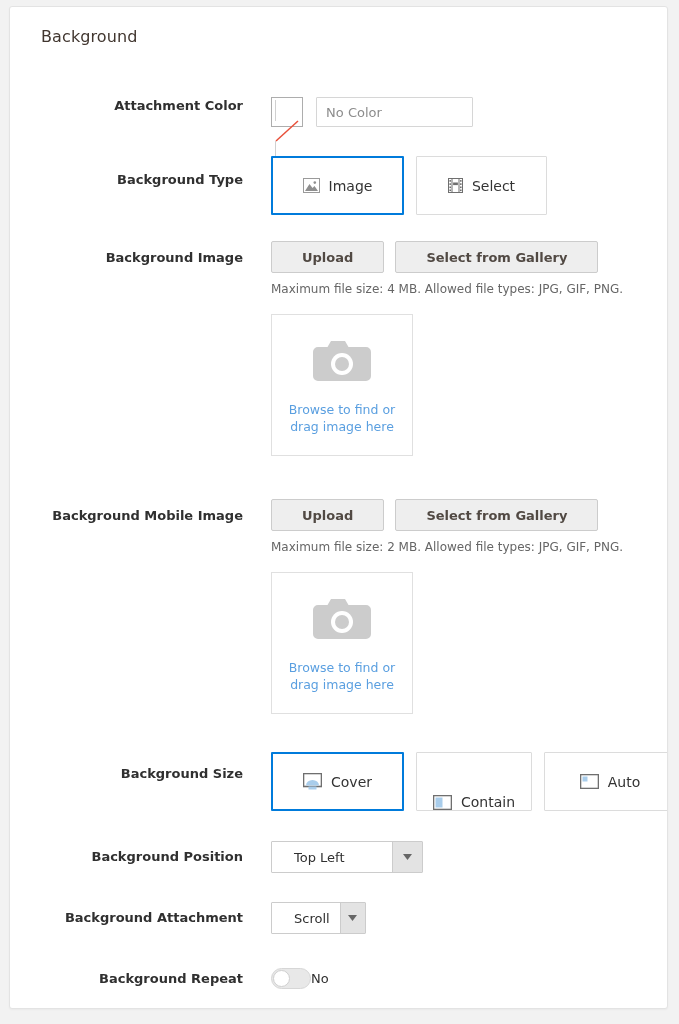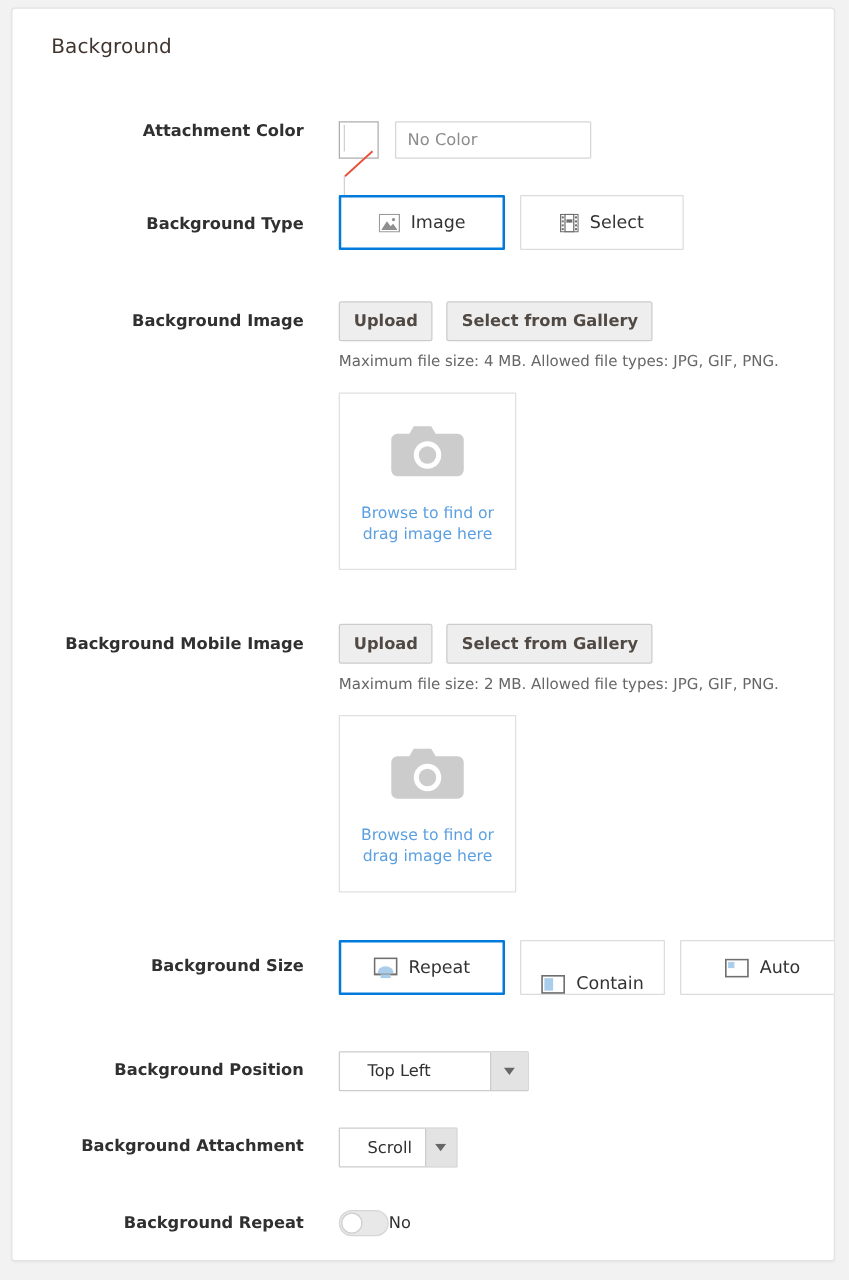--- a/index.html
+++ b/index.html
@@ -92,21 +92,21 @@
     color: #8c8c8c;
     padding: 0 9px;
     outline: none;
     border-radius: 1px;
   }
   .color-input::placeholder { color: #8c8c8c; opacity: 1; }
 
   
   .btn-group { display: flex; }
   .tbtn {
-    height: 44px;
+    height: 59px;
     border: 1px solid #dcdcdc;
     background: #ffffff;
     box-sizing: border-box;
     display: flex;
     align-items: center;
     justify-content: center;
     gap: 9px;
     padding: 0 18px;
     font-size: 14px;
     color: #333333;
@@ -121,21 +121,21 @@
 
   
   .pbtn {
     height: 32px;
     border: 1px solid #cccccc;
     background: #eeeeee;
     box-sizing: border-box;
     font-size: 13px;
     font-weight: bold;
     color: #514943;
-    padding: 0 11px;
+    padding: 0 30px;
     cursor: pointer;
     border-radius: 2px;
     margin-right: 6px;
     font-family: "DejaVu Sans", "Liberation Sans", sans-serif;
   }
   .hint {
     font-size: 12px;
     color: #666666;
     margin-top: 9px;
   }
@@ -322,21 +322,21 @@
     <div class="control" style="top:-14px;">
       <div class="btn-group">
         <div class="tbtn selected" style="width:133px;">
           <span class="glyph">
             <svg width="19" height="17" viewBox="0 0 19 17">
               <rect x="0.5" y="0.5" width="18" height="13" fill="#ffffff" stroke="#6f6f6f" stroke-width="1.6"></rect>
               <path d="M3 12.5 a6.5 5.5 0 0 1 13 0 z" fill="#a9cdeb"></path>
               <rect x="5.5" y="13.5" width="8" height="3" fill="#a9cdeb"></rect>
             </svg>
           </span>
-          <span>Repeat</span>
+          <span>Cover</span>
         </div>
         <div class="tbtn" style="width:116px;align-items:flex-end;">
           <span class="glyph">
             <svg width="19" height="15" viewBox="0 0 19 15">
               <rect x="0.5" y="0.5" width="18" height="14" fill="#ffffff" stroke="#6f6f6f" stroke-width="1.6"></rect>
               <rect x="2.5" y="2.5" width="7" height="10" fill="#a9cdeb"></rect>
             </svg>
           </span>
           <span>Contain</span>
         </div>

